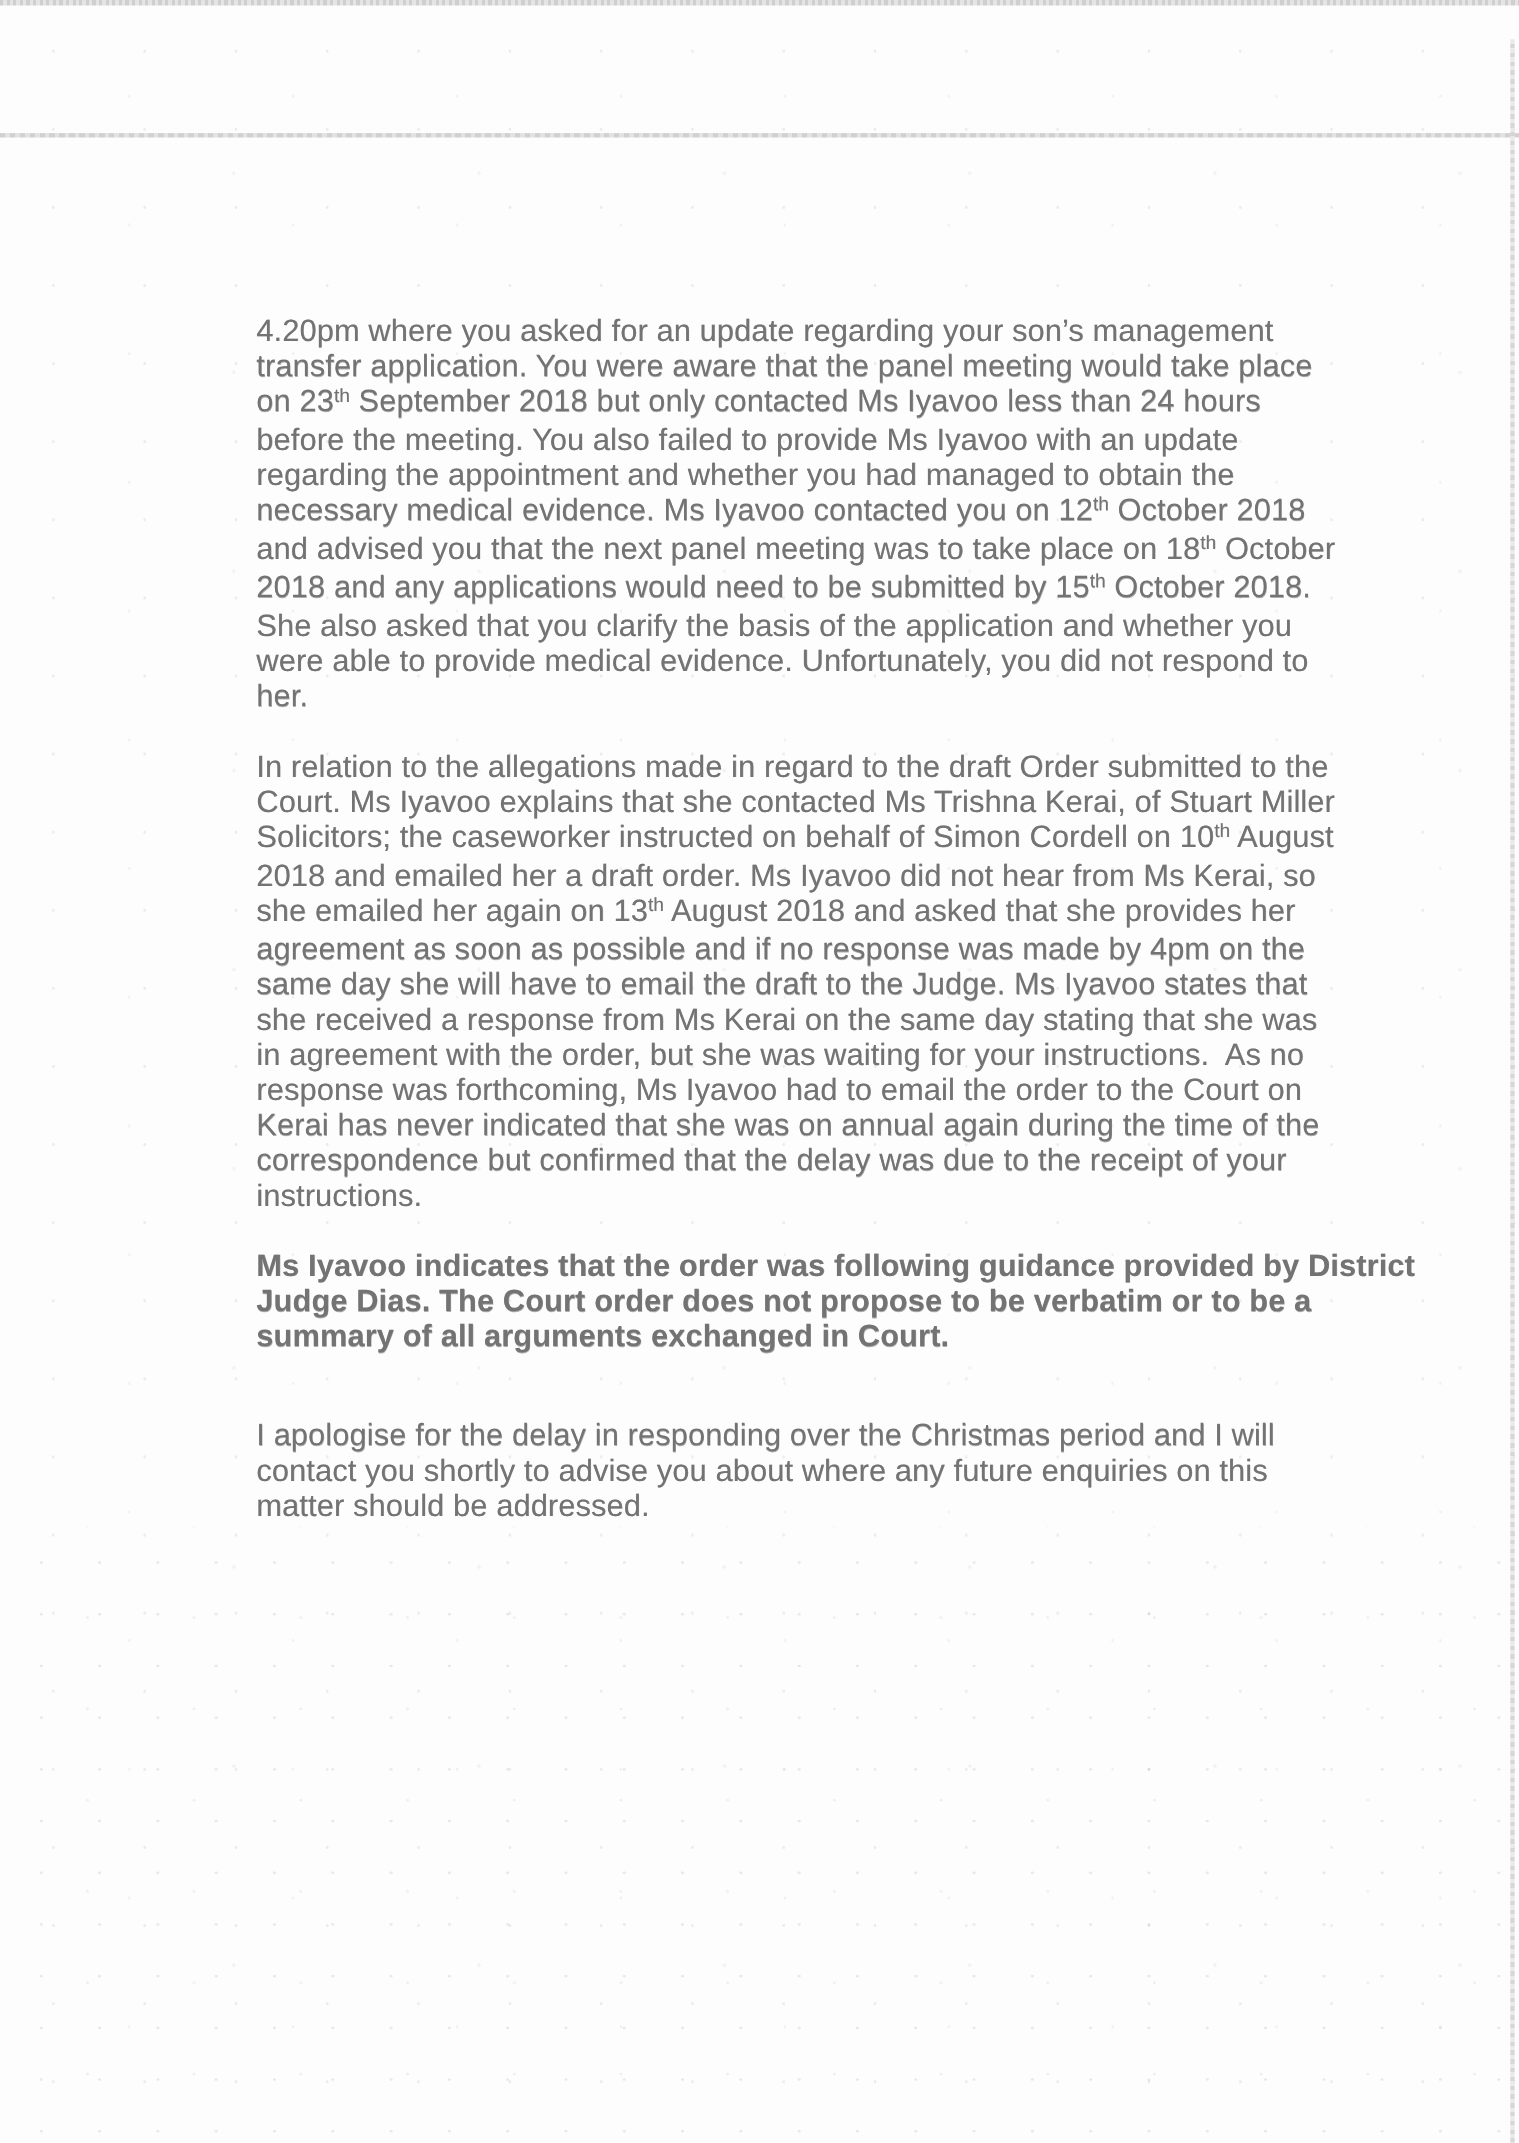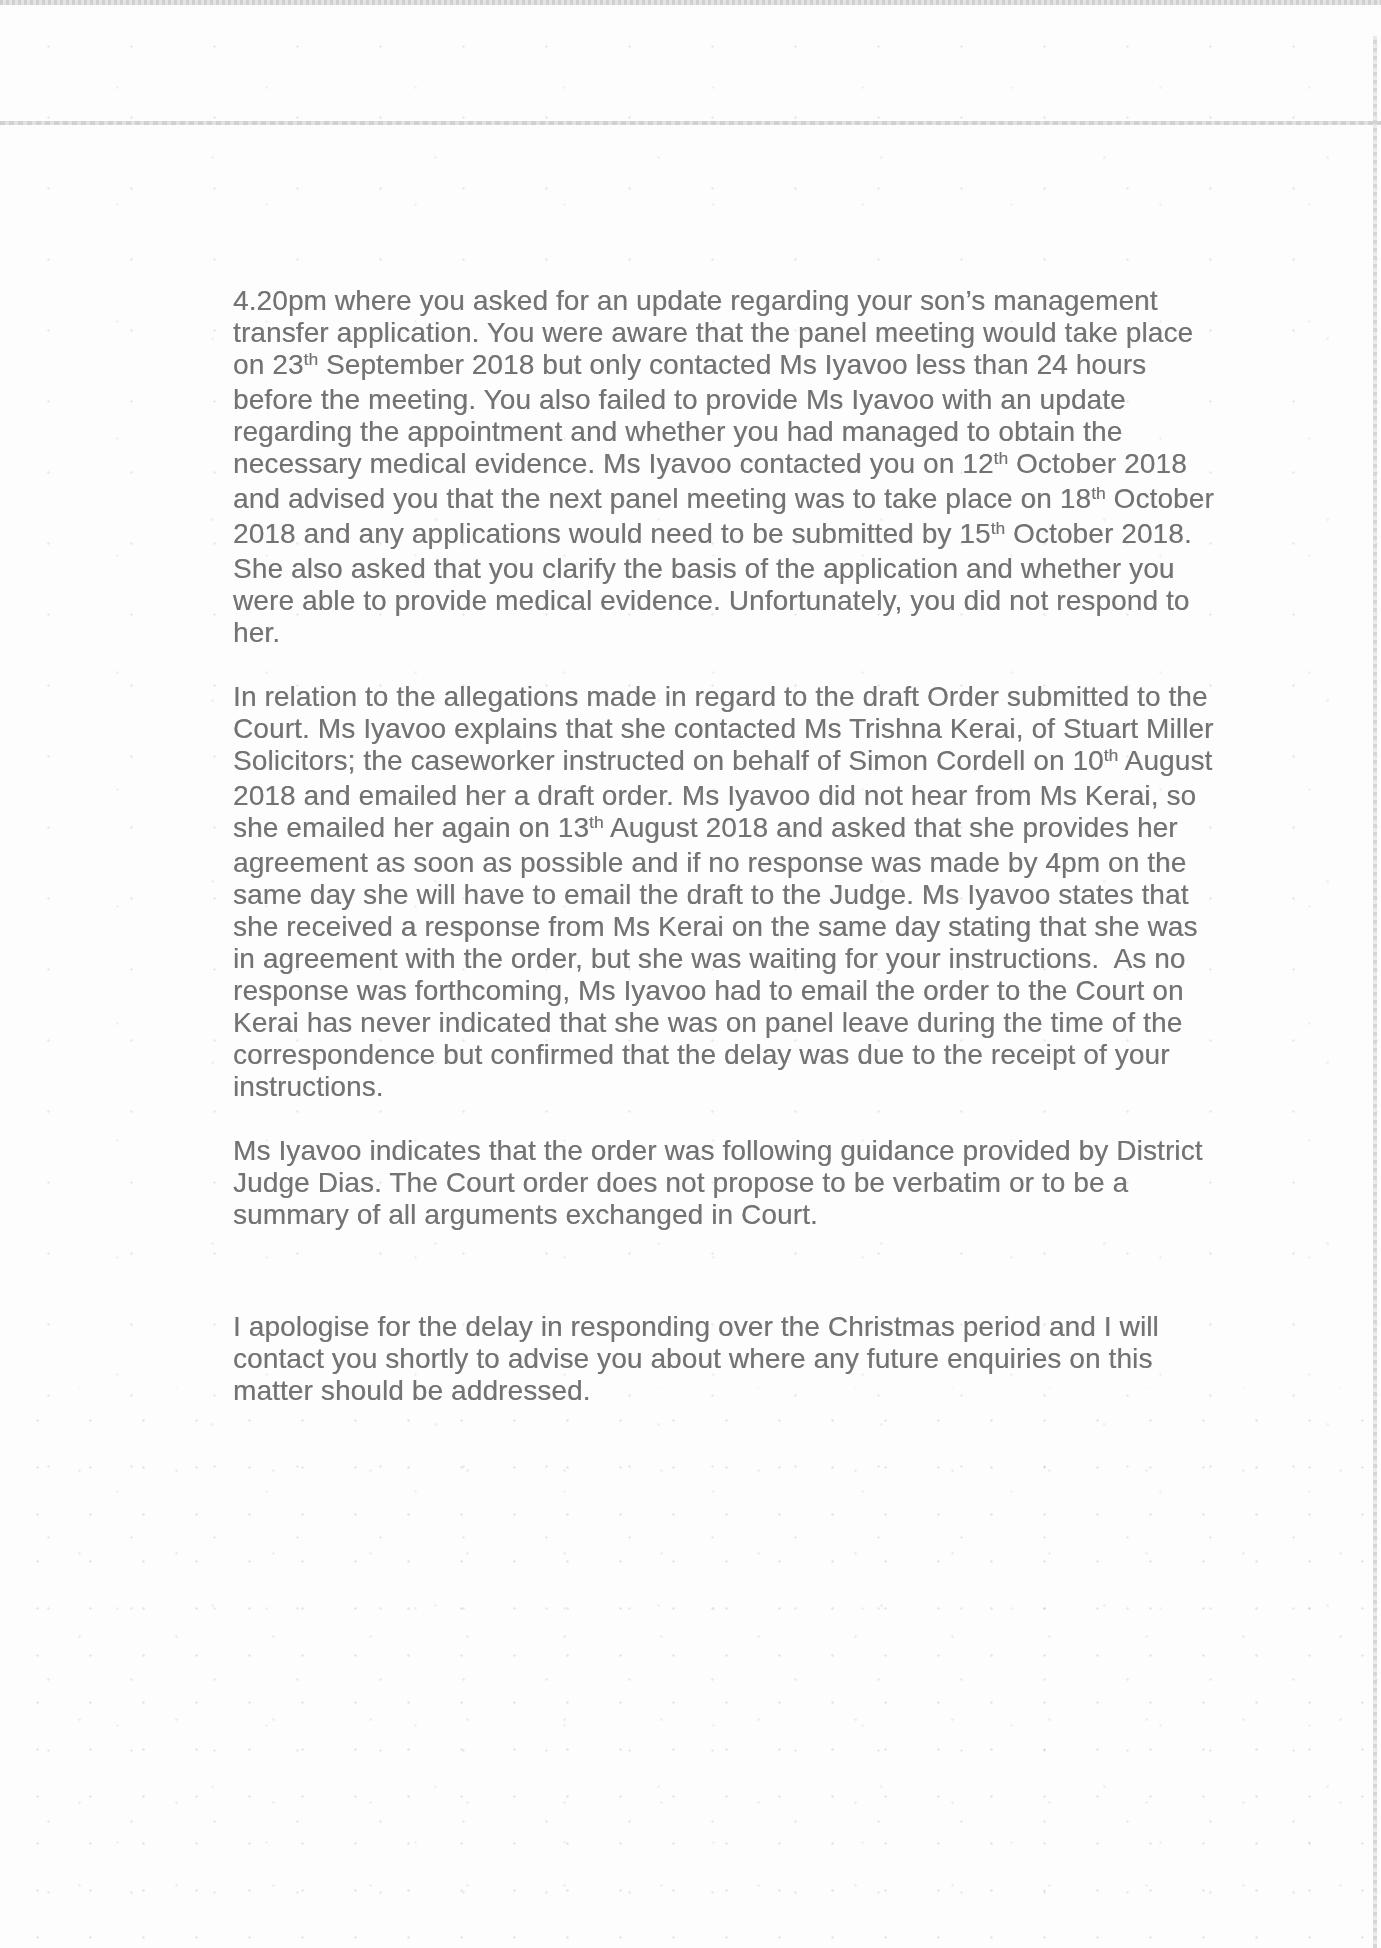--- a/index.html
+++ b/index.html
@@ -70,21 +70,21 @@
     left: 233px;
     top: 285px;
     width: 1010px;
     color: #737373;
     font-size: 28px;
     line-height: 32px;
     letter-spacing: 0.1px;
     text-shadow: 0.3px 0.3px 0.5px rgba(25,25,25,0.35);
   }
   .paragraph { margin: 0 0 32px 0; }
-  .paragraph.gap-large { margin-bottom: 80px; }
+  .paragraph.gap-large { margin-bottom: 58px; font-weight: bold; }
   .line { white-space: pre; }
   .sup {
     font-size: 0.62em;
     position: relative;
     top: -0.52em;
     letter-spacing: 0;
     text-align: right;
   }
 </style>
 </head>
@@ -115,21 +115,21 @@
         <div class="line"><span>In relation to the allegations made in regard to the draft Order submitted to the</span></div>
         <div class="line"><span>Court. Ms Iyavoo explains that she contacted Ms Trishna Kerai, of Stuart Miller</span></div>
         <div class="line"><span>Solicitors; the caseworker instructed on behalf of Simon Cordell on 10</span><span class="sup">th</span><span> August</span></div>
         <div class="line"><span>2018 and emailed her a draft order. Ms Iyavoo did not hear from Ms Kerai, so</span></div>
         <div class="line"><span>she emailed her again on 13</span><span class="sup">th</span><span> August 2018 and asked that she provides her</span></div>
         <div class="line"><span>agreement as soon as possible and if no response was made by 4pm on the</span></div>
         <div class="line"><span>same day she will have to email the draft to the Judge. Ms Iyavoo states that</span></div>
         <div class="line"><span>she received a response from Ms Kerai on the same day stating that she was</span></div>
         <div class="line"><span>in agreement with the order, but she was waiting for your instructions.  As no</span></div>
         <div class="line"><span>response was forthcoming, Ms Iyavoo had to email the order to the Court on</span></div>
-        <div class="line"><span>Kerai has never indicated that she was on panel leave during the time of the</span></div>
+        <div class="line"><span>Kerai has never indicated that she was on annual again during the time of the</span></div>
         <div class="line"><span>correspondence but confirmed that the delay was due to the receipt of your</span></div>
         <div class="line"><span>instructions.</span></div>
       </div>
       <div class="paragraph gap-large">
         <div class="line"><span>Ms Iyavoo indicates that the order was following guidance provided by District</span></div>
         <div class="line"><span>Judge Dias. The Court order does not propose to be verbatim or to be a</span></div>
         <div class="line"><span>summary of all arguments exchanged in Court.</span></div>
       </div>
       <div class="paragraph">
         <div class="line"><span>I apologise for the delay in responding over the Christmas period and I will</span></div>

